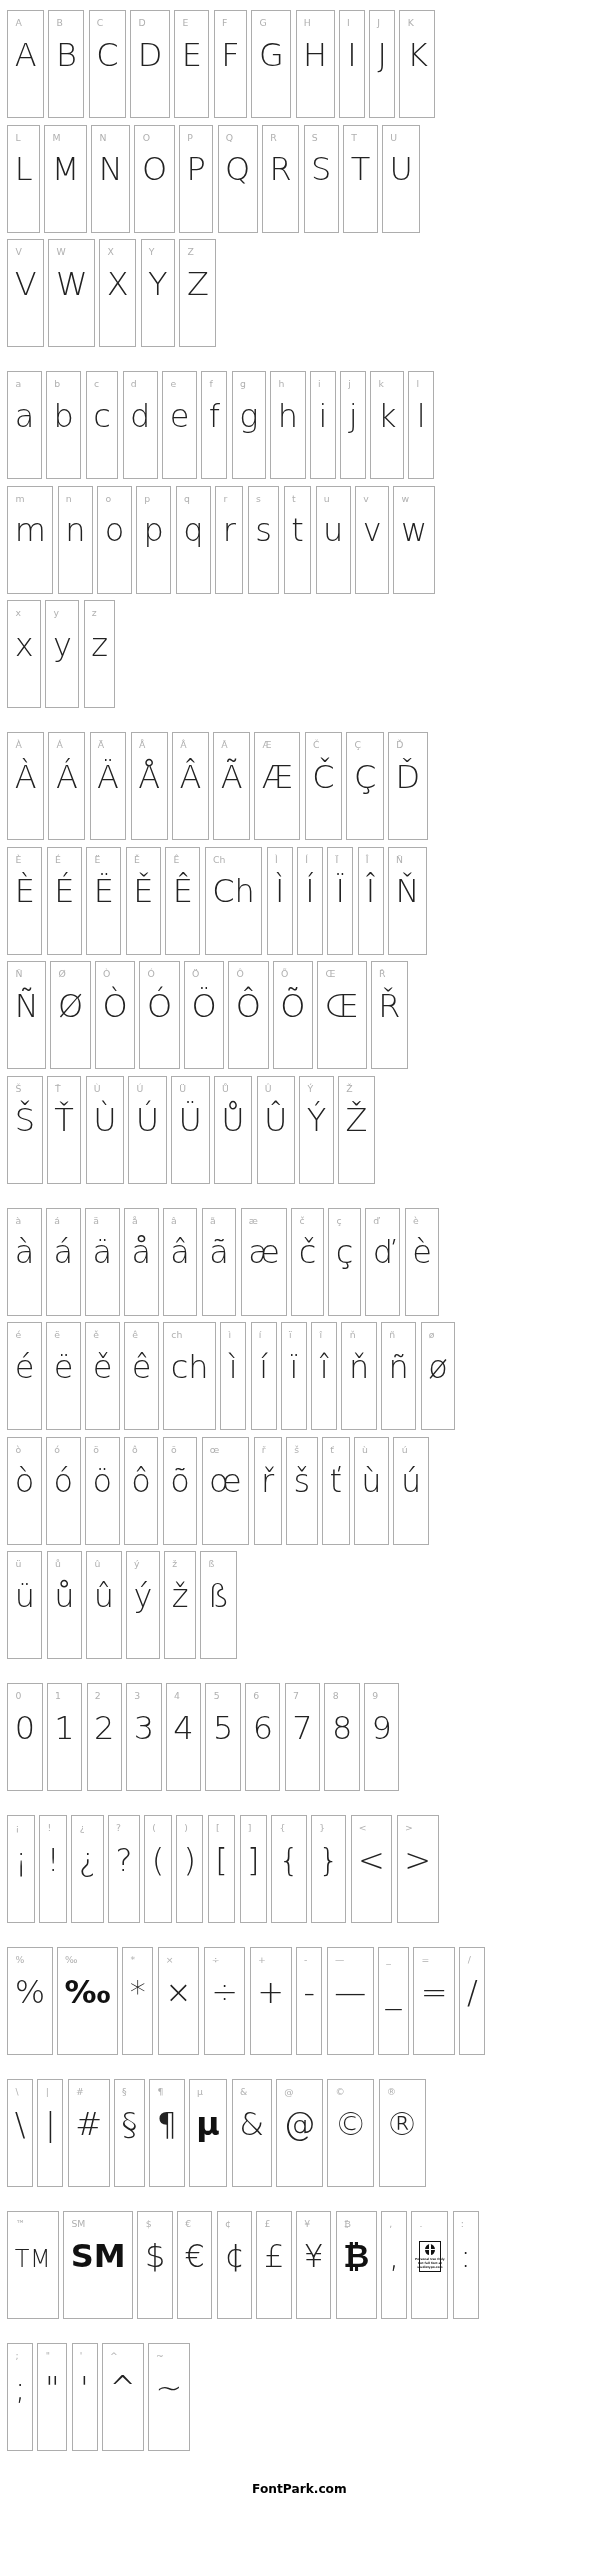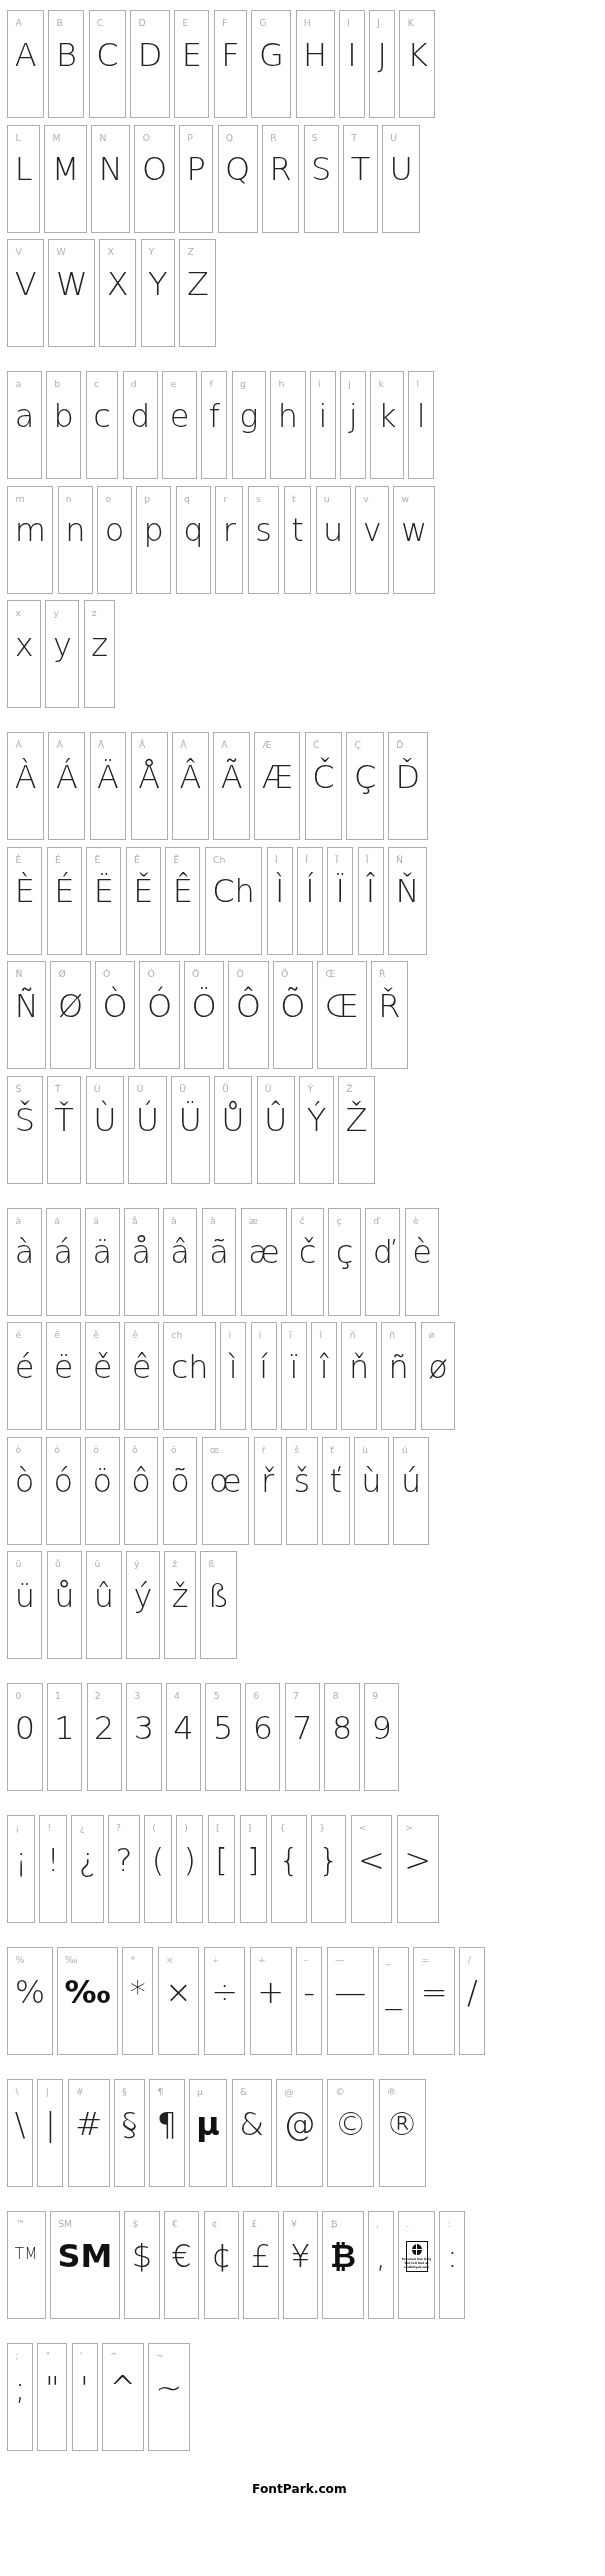--- a/index.html
+++ b/index.html
@@ -16,21 +16,21 @@
   .label{
     align-self:flex-start;font-size:9.3px;line-height:1;
     color:#b0b0b0;margin:7.2px 0 0 0.7px;height:10.8px;
     font-family:"DejaVu Sans",sans-serif;
   }
   .glyph{
     font-size:32px;line-height:1;font-weight:200;color:#222;
     margin-top:10px;font-family:"DejaVu Sans",sans-serif;
   }
   .cell.v-bold .glyph{font-weight:bold;color:#111;}
-  .cell.v-tm .glyph{font-size:15px;margin-top:17px;letter-spacing:0.7px;}
+  .cell.v-tm .glyph{font-size:24px;margin-top:17px;letter-spacing:0.7px;}
   .cell.v-notdef{min-width:33px;}
   .notdef-box{
     margin-top:11.5px;width:18.6px;border:0.7px solid #111;
     display:flex;flex-direction:column;align-items:center;
     padding:1.4px 0.7px 1.4px;background:#fff;
   }
   .notdef-icon{
     width:10px;height:11.5px;border-radius:50% 50% 45% 45%;
     background:#111;position:relative;margin-bottom:1.4px;overflow:hidden;
   }

